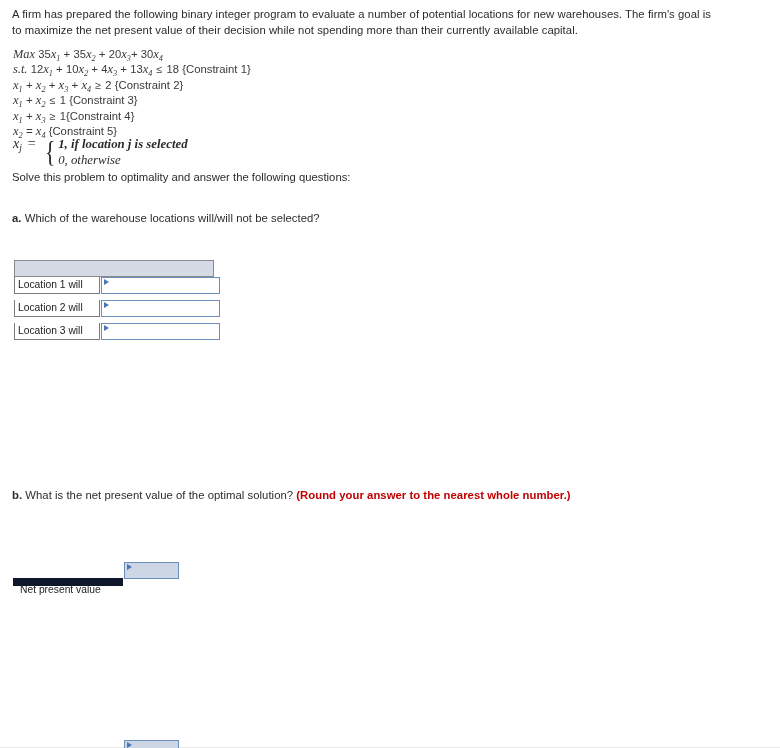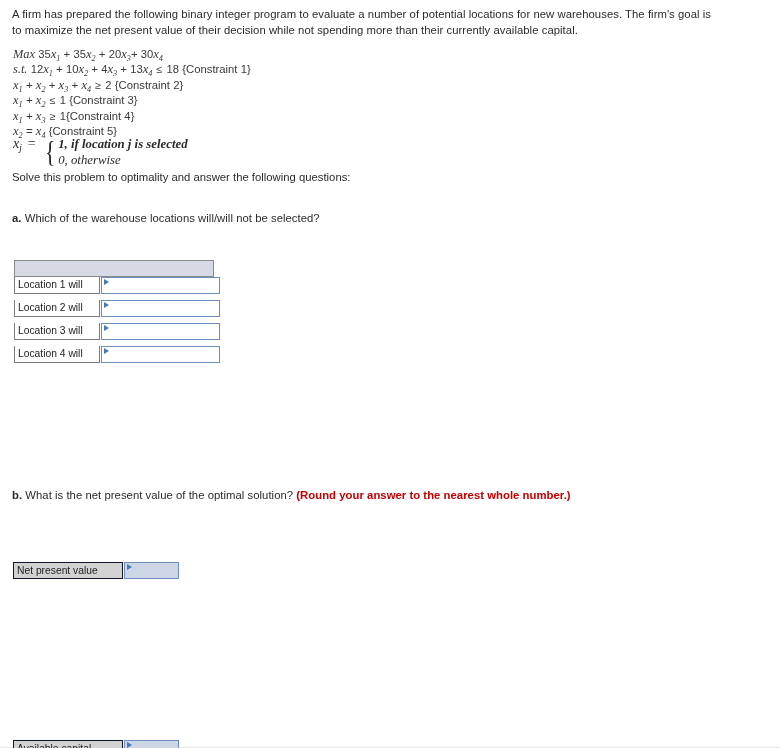--- a/index.html
+++ b/index.html
@@ -196,26 +196,27 @@
     display: flex;
     align-items: stretch;
     height: 17px;
   }
   #row-npv { left: 13px; top: 562px; }
   #row-cap { left: 13px; top: 740px; }
   .ans-label {
     width: 110px;
     box-sizing: border-box;
     background: #d2d2d2;
-    border: 1px solid #0f172a;
+    border: 4px solid #0f172a;
     font-size: 10.3px;
     line-height: 15px;
     padding-left: 3px;
     color: #222;
     white-space: nowrap;
+    margin-top: 16px;
   }
   .ans-input {
     width: 55px;
     box-sizing: border-box;
     border: 1.5px solid #6b8fbd;
     background: #ccd6e4;
     position: relative;
     margin-left: 1px;
   }
   .ans-input .caret {
@@ -315,27 +316,20 @@
     </div>
 
     <div class="loc-row">
       <div class="loc-label">Location 3 will</div>
       <div class="sel-box">
         <span class="caret"></span>
         <span></span>
       </div>
     </div>
 
-    <div class="loc-row">
-      <div class="loc-label">Location 4 will</div>
-      <div class="sel-box">
-        <span class="caret"></span>
-        <span></span>
-      </div>
-    </div>
   </div>
 
   <div class="q" id="q-b">
     <b class="letter">b.</b>
     <span>What is the net present value of the optimal solution?</span>
     <span class="red">(Round your answer to the nearest whole number.)</span>
   </div>
 
   <div class="ans-row" id="row-npv">
     <div class="ans-label">Net present value</div>

